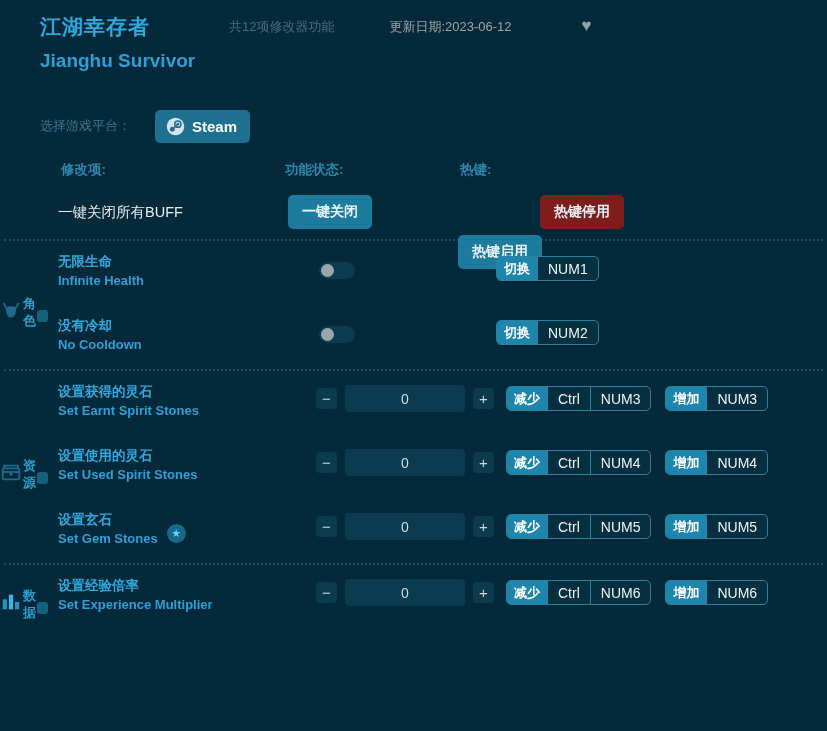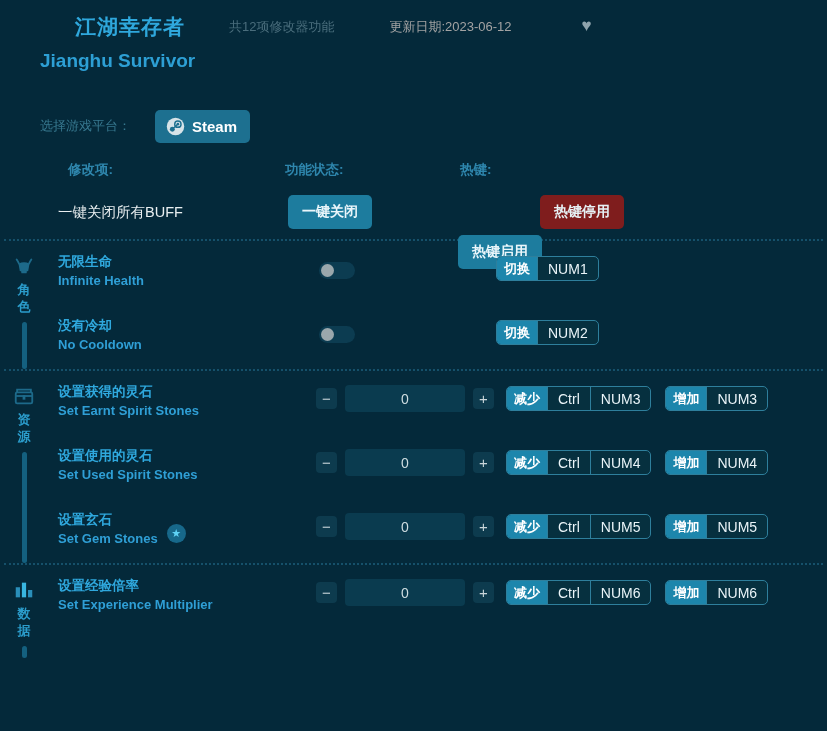--- a/index.html
+++ b/index.html
@@ -11,21 +11,20 @@
   }
   .page { position: relative; width: 827px; height: 731px; background: #04293a; }
 
   
   .header { position: relative; padding: 14px 0 0 0; height: 95px; }
   .title-row { display: flex; align-items: flex-start; }
   .title-cn {
     margin-left: 40px; width: 180px;
     color: #2fa8dd; font-size: 21px; font-weight: bold; line-height: 26px;
     letter-spacing: 1px;
-    text-align: center;
   }
   .title-en {
     margin-left: 40px;
     color: #2d9fd4; font-size: 19px; font-weight: bold; line-height: 24px;
     margin-top: 9px;
   }
   .meta-count {
     color: #4a6d7c; font-size: 13px; line-height: 26px; margin-left: 9px;
   }
   .meta-date {
@@ -47,21 +46,21 @@
     padding: 7px 13px 7px 11px; cursor: pointer;
   }
   .steam-btn .slabel { color: #ffffff; font-size: 15px; font-weight: bold; text-align: center; }
   .steam-logo { width: 19px; height: 19px; display: block; }
 
   
   .col-headers { position: relative; height: 30px; margin-top: 13px; }
   .col-headers span {
     position: absolute; color: #2e86ad; font-size: 13.5px; font-weight: bold;
   }
-  .ch-1 { left: 68px; }
+  .ch-1 { left: 61px; }
   .ch-2 { left: 285px; }
   .ch-3 { left: 460px; }
 
   
   .global-row { position: relative; height: 48px; }
   .global-name {
     position: absolute; left: 58px; top: 12px;
     color: #e8eef0; font-size: 14.5px;
   }
   .btn-fill {
@@ -82,21 +81,21 @@
 
   
   .divider {
     height: 0; border-top: 2px dotted #15506a; margin: 0 4px;
   }
 
   
   .section { position: relative; display: flex; }
   .cat {
     width: 48px; flex: 0 0 48px; padding-top: 14px;
-    display: flex; flex-direction: column; align-items: center;
+    display: flex; flex-direction: row; align-items: center;
   }
   .cat-icon { width: 22px; height: 22px; display: block; margin-bottom: 4px; }
   .cat-text {
     color: #2b9ccb; font-size: 13px; font-weight: bold;
     line-height: 17px; text-align: center; width: 15px;
   }
   .cat-bar {
     width: 5px; background: #14607f; border-radius: 3px;
     margin-top: 7px; flex: 1 1 auto; min-height: 12px;
   }

